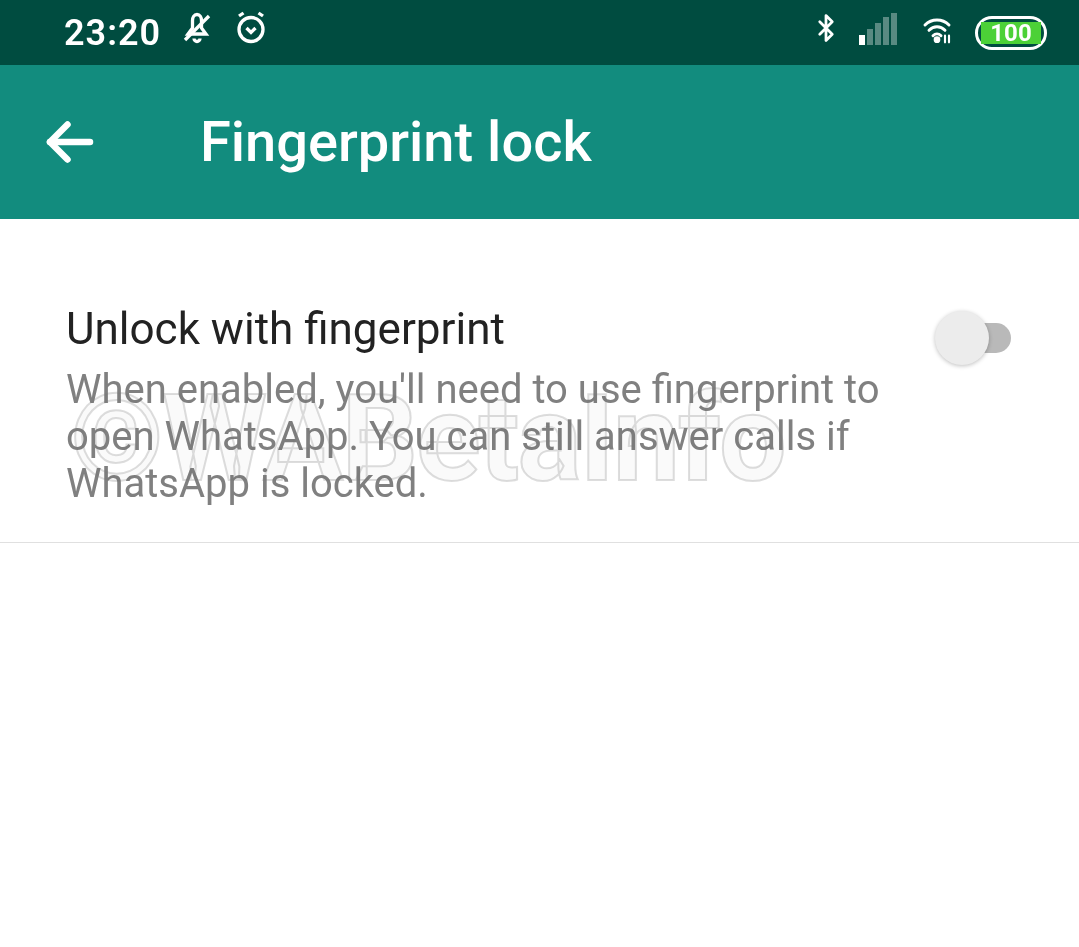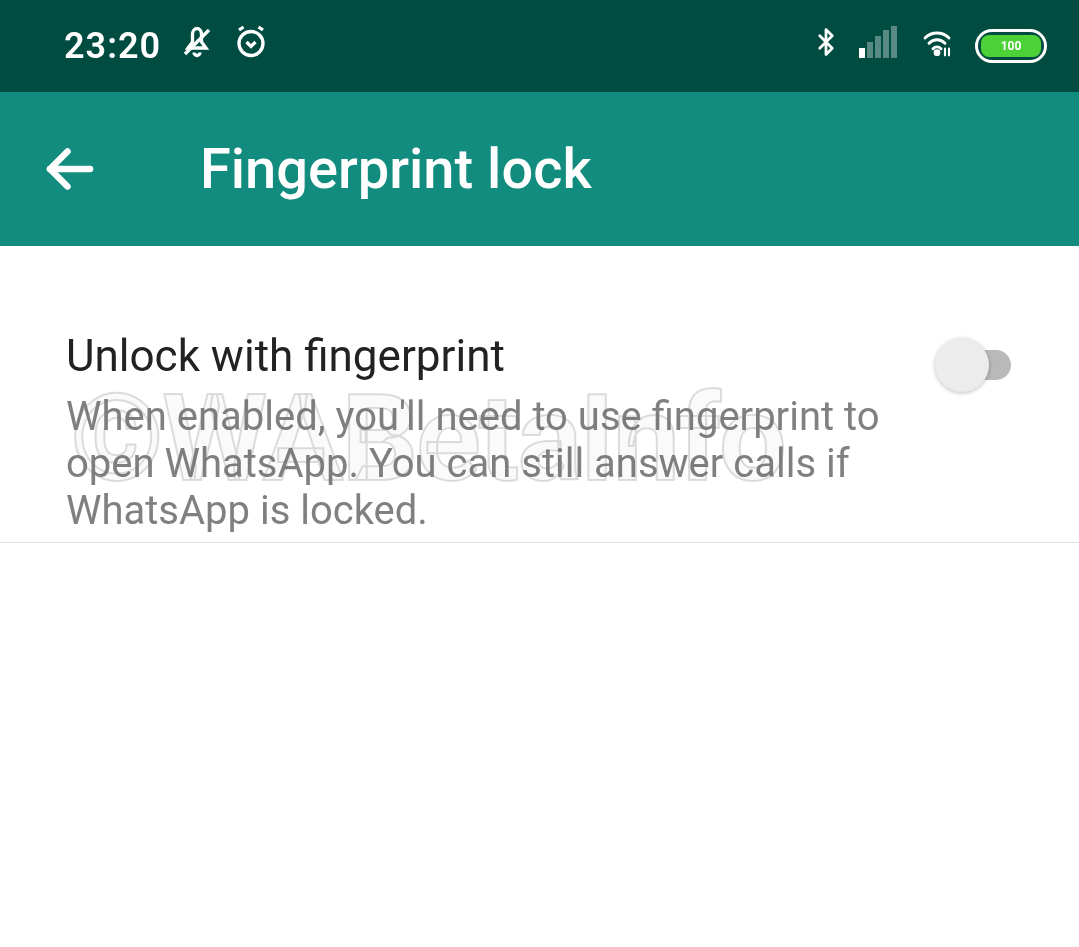--- a/index.html
+++ b/index.html
@@ -1,19 +1,19 @@
 <!DOCTYPE html>
 <html><head>
 <meta charset="utf-8">
 <style>
   * { margin: 0; padding: 0; box-sizing: border-box; }
   html, body { width: 1079px; height: 947px; font-family: Roboto, "Helvetica Neue", Arial, sans-serif; background: #ffffff; overflow: hidden; }
 
   .status-bar {
-    height: 92px;
+    height: 65px;
     background: #004c40;
     color: #ffffff;
     display: flex;
     align-items: center;
     padding: 0 32px 0 64px;
     font-size: 36px;
     font-weight: 600;
   }
   .status-left { display: flex; align-items: center; gap: 18px; }
   .status-right { margin-left: auto; display: flex; align-items: center; gap: 18px; }
@@ -78,25 +78,25 @@
     height: 34px;
     border: 3px solid #ffffff;
     border-radius: 17px;
     position: relative;
     display: inline-block;
   }
   .battery-fill {
     position: absolute;
     inset: 3px;
     background: #4cd137;
-    border-radius: 8px;
+    border-radius: 0;
     display: flex;
     align-items: center;
     justify-content: center;
-    font-size: 12px;
+    font-size: 24px;
     font-weight: 700;
     color: #ffffff;
   }
 
   .watermark {
     position: absolute;
     top: 340px;
     left: 70px;
     font-size: 120px;
     font-weight: 700;

